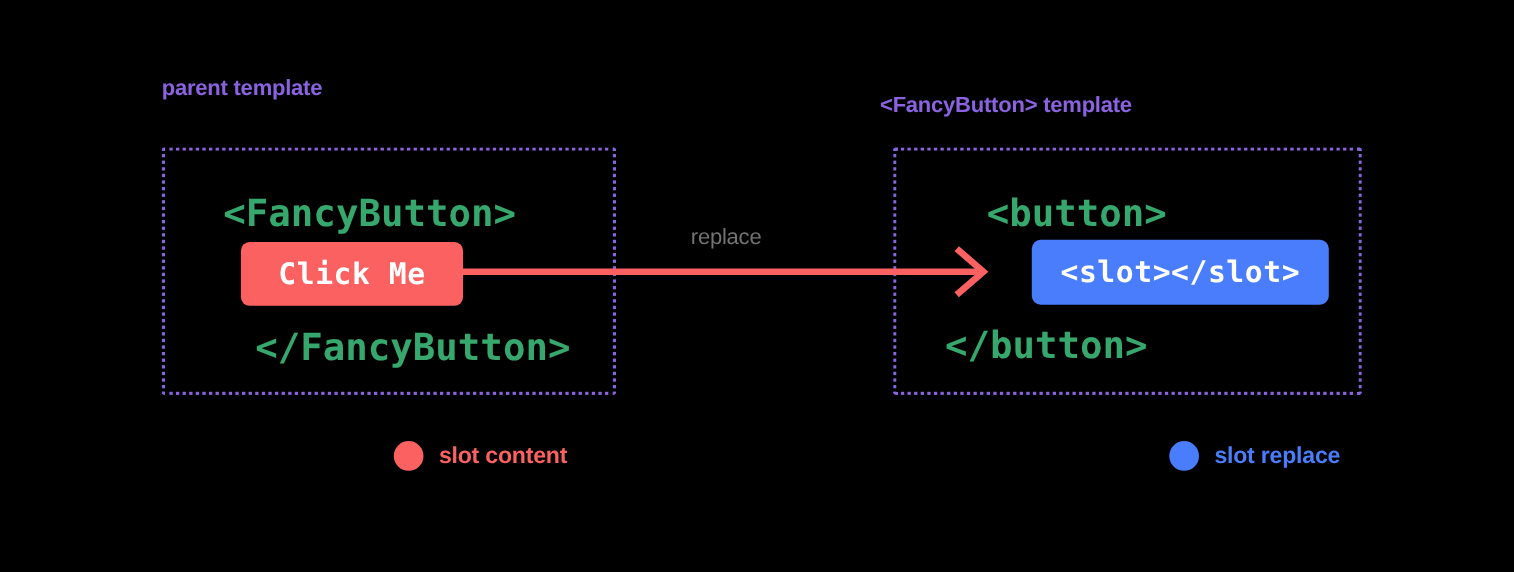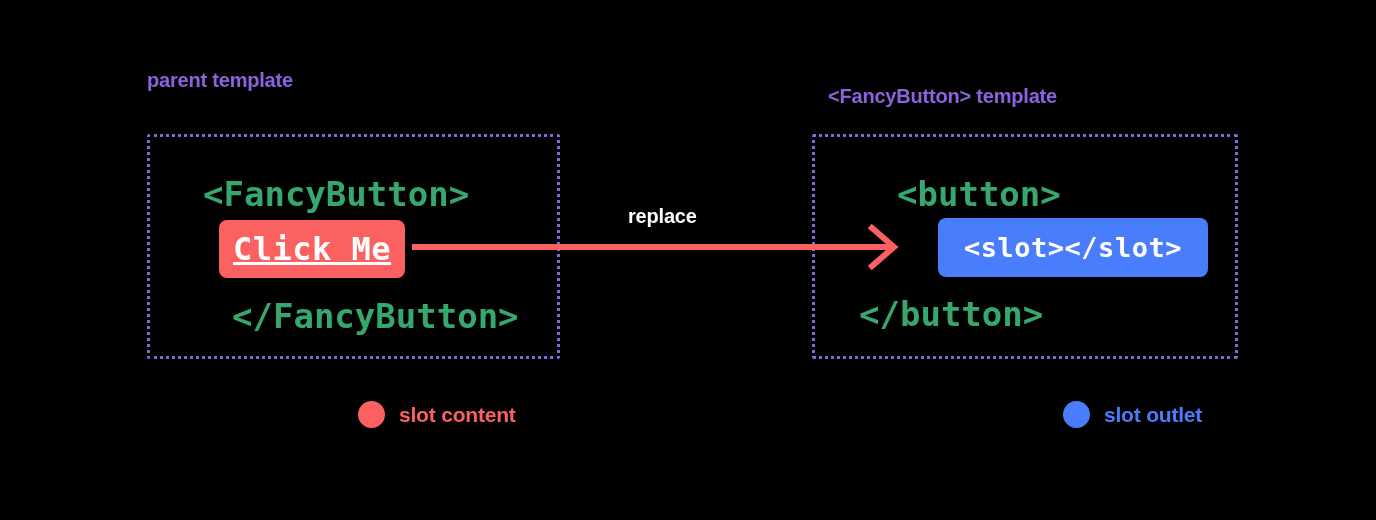--- a/index.html
+++ b/index.html
@@ -23,21 +23,21 @@
   .section-label {
     position: absolute;
     font-family: "Liberation Sans", sans-serif;
     font-weight: bold;
     font-size: 20px;
     letter-spacing: -0.2px;
     color: #8b63e0;
     white-space: nowrap;
   }
   #label-parent  { left: 147px; top: 69px; }
-  #label-fancy   { left: 828px; top: 85px; text-align: right; }
+  #label-fancy   { left: 800px; top: 85px; text-align: right; }
 
   
   .template-box {
     position: absolute;
     border: 3px dotted #8b63e0;
     border-radius: 3px;
     box-sizing: border-box;
   }
   #box-parent { left: 147px; top: 134px; width: 413px; height: 225px; }
   #box-fancy  { left: 812px; top: 134px; width: 426px; height: 225px; }
@@ -65,25 +65,24 @@
     justify-content: center;
     border-radius: 8px;
     font-family: "DejaVu Sans Mono", "Liberation Mono", monospace;
     font-weight: bold;
     color: #ffffff;
     white-space: nowrap;
     box-sizing: border-box;
   }
   #chip-click {
     left: 219px; top: 220px;
-    width: 186px; height: 58px;
+    width: 202px; height: 58px;
     background: #fc6161;
-    font-size: 32px;
+    font-size: 27px;
     letter-spacing: 0.5px;
-    text-decoration: underline;
   }
   #chip-slot {
     left: 897px; top: 218px;
     width: 270px; height: 59px;
     background: #4a7dfc;
     font-size: 27px;
     letter-spacing: 0.5px;
     margin-left: 41px;
   }
 
@@ -94,23 +93,23 @@
     top: 222px;
     width: 500px;
     height: 52px;
     overflow: visible;
     pointer-events: none;
   }
   #arrow-label {
     position: absolute;
     left: 628px; top: 205px;
     font-family: "Liberation Sans", sans-serif;
-    font-weight: bold;
+    font-weight: normal;
     font-size: 20px;
-    color: #ffffff;
+    color: #737373;
     letter-spacing: -0.2px;
     white-space: nowrap;
   }
 
   
   .legend-item {
     position: absolute;
     display: flex;
     align-items: center;
     gap: 14px;
@@ -167,16 +166,16 @@
 
   <div id="arrow-label">replace</div>
 
   <div class="legend-item" id="legend-slot-content">
     <span class="legend-dot"></span>
     <span class="legend-text">slot content</span>
   </div>
 
   <div class="legend-item" id="legend-slot-outlet">
     <span class="legend-dot"></span>
-    <span class="legend-text">slot outlet</span>
+    <span class="legend-text">slot replace</span>
   </div>
 
 </div>
 
 </body></html>

